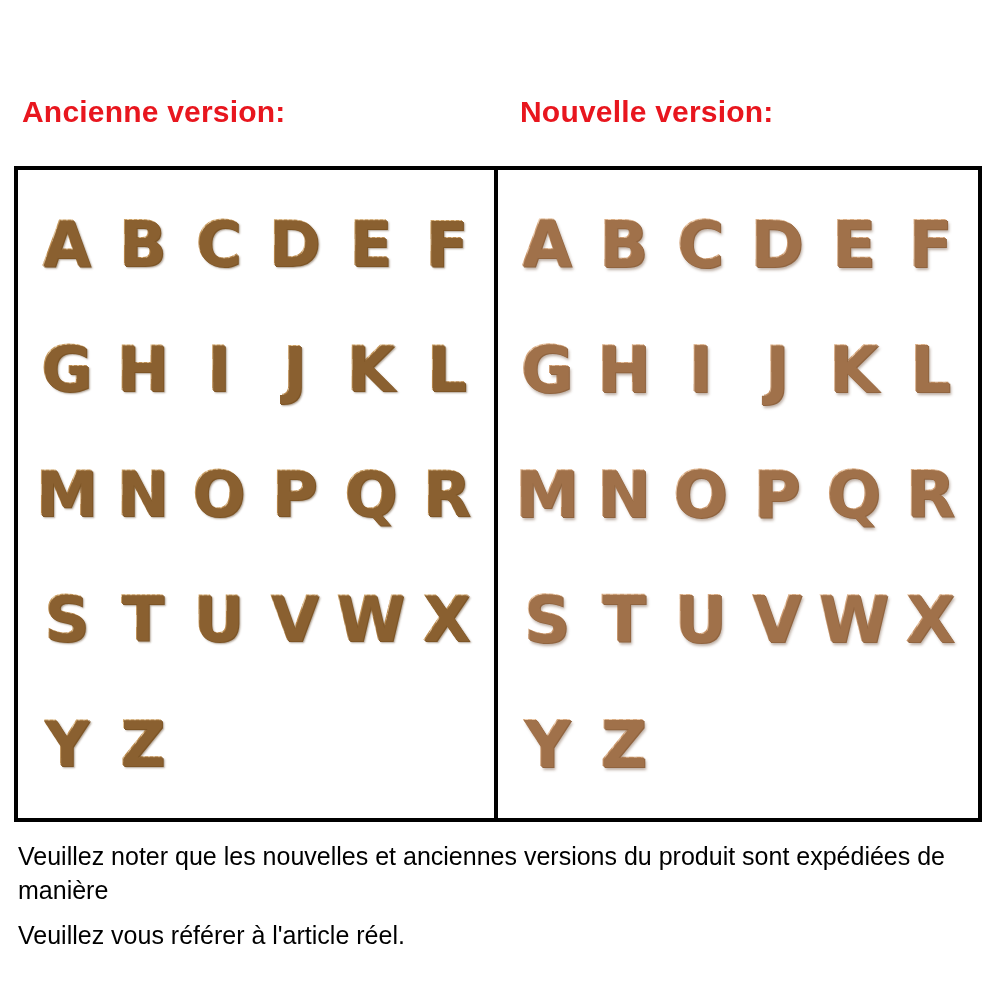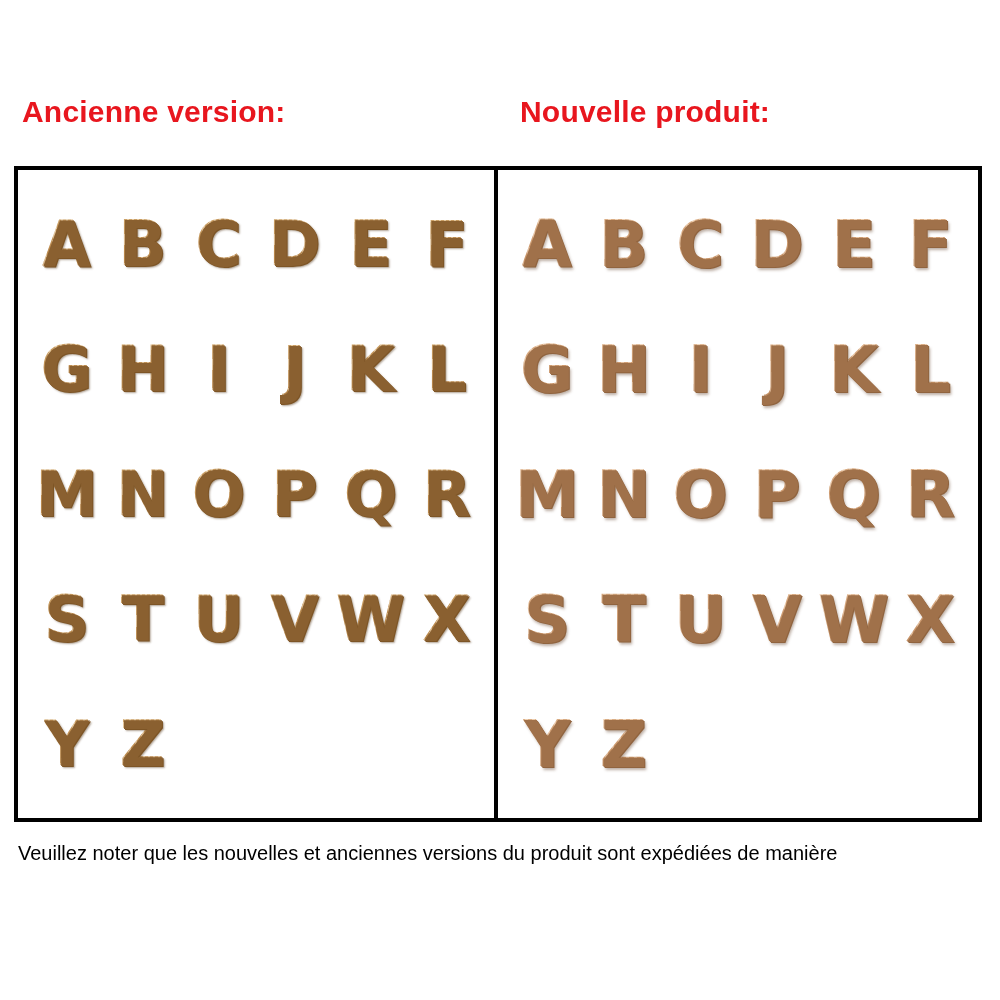--- a/index.html
+++ b/index.html
@@ -148,33 +148,33 @@
   
   .caption {
     position: absolute;
     left: 18px;
     top: 840px;
     width: 952px;
   }
   .caption p {
     margin: 0 0 12px 0;
     font-family: "Liberation Sans", sans-serif;
-    font-size: 20px;
+    font-size: 25px;
     line-height: 1.34;
     color: #000000;
   }
 </style>
 </head>
 <body>
 
 <div class="page">
 
   <div class="headings">
     <div class="heading old">Ancienne version:</div>
-    <div class="heading new">Nouvelle produit:</div>
+    <div class="heading new">Nouvelle version:</div>
   </div>
 
   <div class="compare-frame">
     <div class="panel left">
       <div class="grid" id="grid-old">
           <div class="cell">
             <span class="letter">A</span>
             <span class="custom-text">CUSTOM TEXT</span>
           </div>
           <div class="cell">
@@ -356,15 +356,16 @@
           </div>
           <div class="cell">
             <span class="letter">Z</span>
           </div>
         </div>
     </div>
   </div>
 
   <div class="caption">
     <p>Veuillez noter que les nouvelles et anciennes versions du produit sont expédiées de manière</p>
+    <p>Veuillez vous référer à l'article réel.</p>
   </div>
 
 </div>
 
 </body></html>

